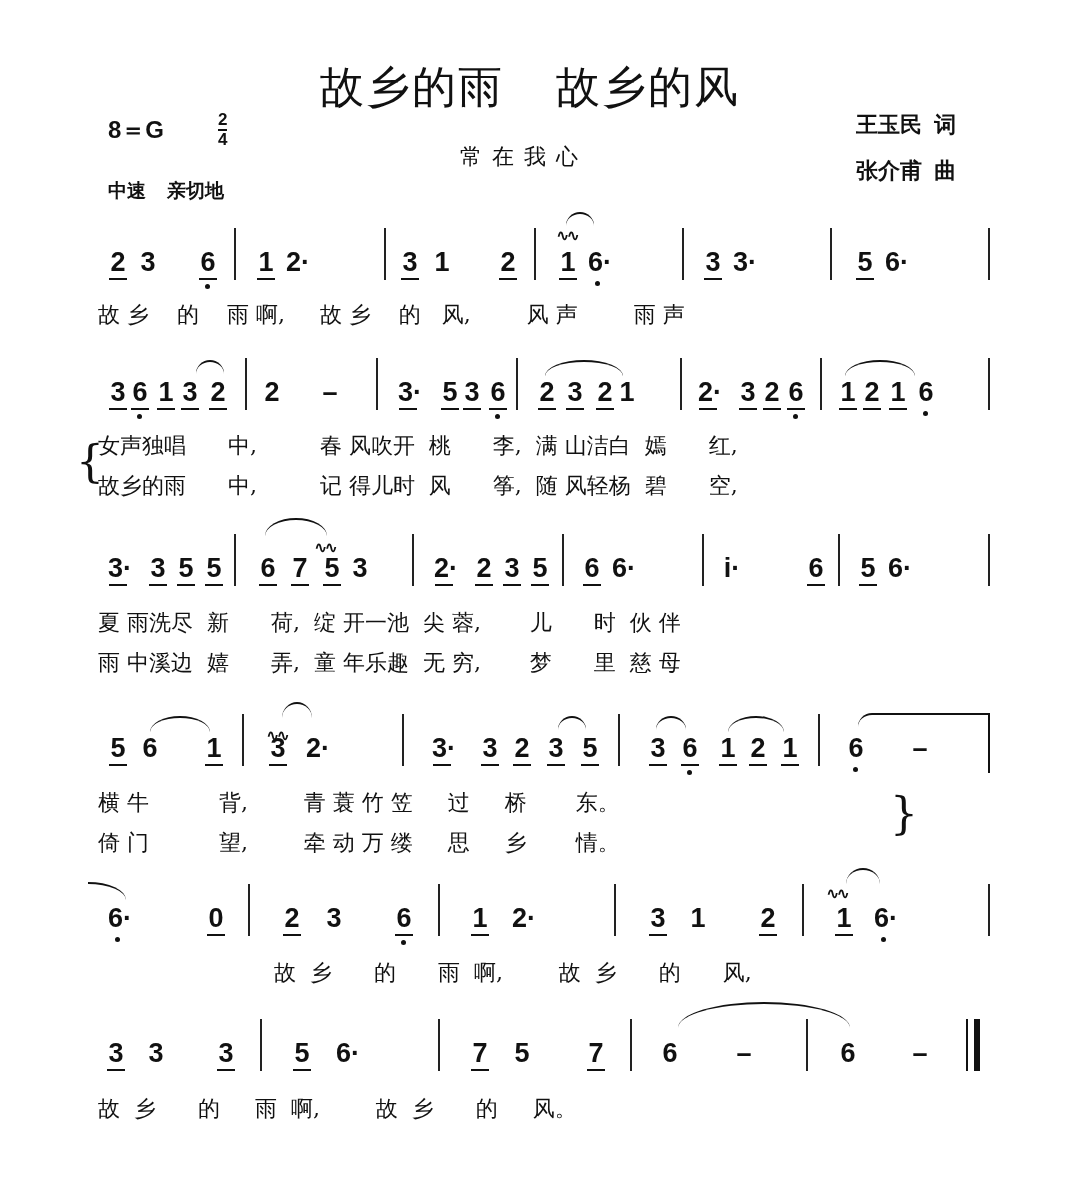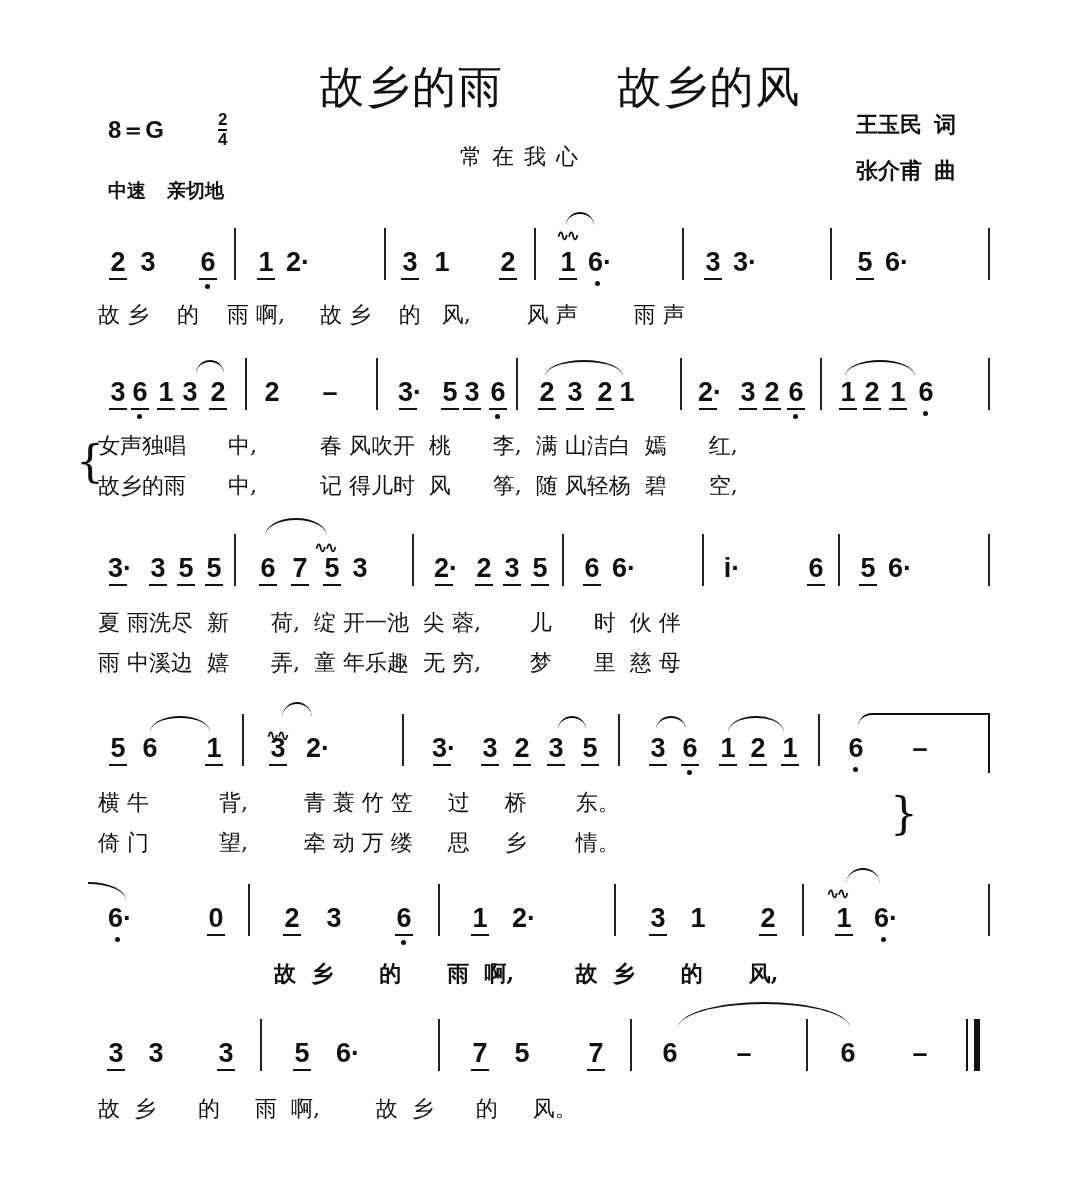--- a/index.html
+++ b/index.html
@@ -1,18 +1,18 @@
 <!DOCTYPE html>
 <html><head>
 <meta charset="utf-8">
 <style>
   html, body { margin: 0; padding: 0; background: #ffffff; }
   body { width: 1080px; height: 1193px; position: relative; overflow: hidden; color: #111; }
   .abs { position: absolute; }
-  .title { font-family: Liberation Mono, monospace; font-size: 44px; letter-spacing: 2px; white-space: pre; top: 58px; left: 320px; }
+  .title { font-family: Liberation Serif, serif; font-size: 44px; letter-spacing: 2px; white-space: pre; top: 58px; left: 320px; }
   .subtitle { font-family: "DejaVu Serif", serif; font-size: 22px; letter-spacing: 10px; top: 142px; left: 460px; }
   .key { font-family: "Liberation Sans", sans-serif; font-weight: bold; font-size: 24px; top: 114px; left: 108px; }
   .timesig { top: 112px; left: 218px; font-family: "Liberation Sans", sans-serif; font-weight: bold; font-size: 17px; line-height: 16px; text-align: center; }
   .timesig span { display: block; }
   .tempo { font-family: "Liberation Sans", sans-serif; font-weight: bold; font-size: 19px; top: 178px; left: 108px; white-space: pre; }
   .credit { font-family: "Liberation Sans", sans-serif; font-weight: bold; font-size: 22px; white-space: pre; left: 856px; }
   .note { font-family: "Liberation Sans", sans-serif; font-weight: bold; font-size: 27px; width: 20px; text-align: center; line-height: 30px; }
   .note .ud { position: absolute; left: 7px; width: 5px; height: 5px; border-radius: 50%; background: #111; }
   .note .ul { position: absolute; left: 1px; width: 18px; height: 2px; background: #111; }
   .lyric { font-family: "DejaVu Serif", serif; font-size: 22px; line-height: 26px; white-space: pre; }
@@ -167,21 +167,21 @@
       <div class="abs note" style="left: 648px; top: 903px;">3<span class="ul" style="top: 31px;"></span></div>
       <div class="abs note" style="left: 688px; top: 903px;">1</div>
       <div class="abs note" style="left: 758px; top: 903px;">2<span class="ul" style="top: 31px;"></span></div>
       <div class="abs note" style="left: 834px; top: 903px;">1<span class="ul" style="top: 31px;"></span></div>
       <div class="abs note" style="left: 874px; top: 903px;">6·<span class="ud" style="top: 34px;"></span></div>
       <div class="abs bar" style="left: 248px; top: 884px; height: 52px;"></div>
       <div class="abs bar" style="left: 438px; top: 884px; height: 52px;"></div>
       <div class="abs bar" style="left: 614px; top: 884px; height: 52px;"></div>
       <div class="abs bar" style="left: 802px; top: 884px; height: 52px;"></div>
       <div class="abs bar" style="left: 988px; top: 884px; height: 52px;"></div>
-      <div class="abs lyric" style="left: 274px; top: 960px; font-weight: bold;">故  乡      的      雨  啊,        故  乡      的      风,</div>
+      <div class="abs lyric" style="left: 274px; top: 960px;">故  乡      的      雨  啊,        故  乡      的      风,</div>
       <div class="abs arc" style="left: 846px; top: 868px; width: 34px; height: 14px;"></div>
       <div class="abs mordent" style="left: 826px; top: 884px;">∿∿</div>
       <div class="abs arc" style="left: 88px; top: 882px; width: 38px; height: 16px; border-radius: 0px 100% 0px 0px;"></div>
       <div class="abs note" style="left: 106px; top: 1038px;">3<span class="ul" style="top: 31px;"></span></div>
       <div class="abs note" style="left: 146px; top: 1038px;">3</div>
       <div class="abs note" style="left: 216px; top: 1038px;">3<span class="ul" style="top: 31px;"></span></div>
       <div class="abs note" style="left: 292px; top: 1038px;">5<span class="ul" style="top: 31px;"></span></div>
       <div class="abs note" style="left: 336px; top: 1038px;">6·</div>
       <div class="abs note" style="left: 470px; top: 1038px;">7<span class="ul" style="top: 31px;"></span></div>
       <div class="abs note" style="left: 512px; top: 1038px;">5</div>

